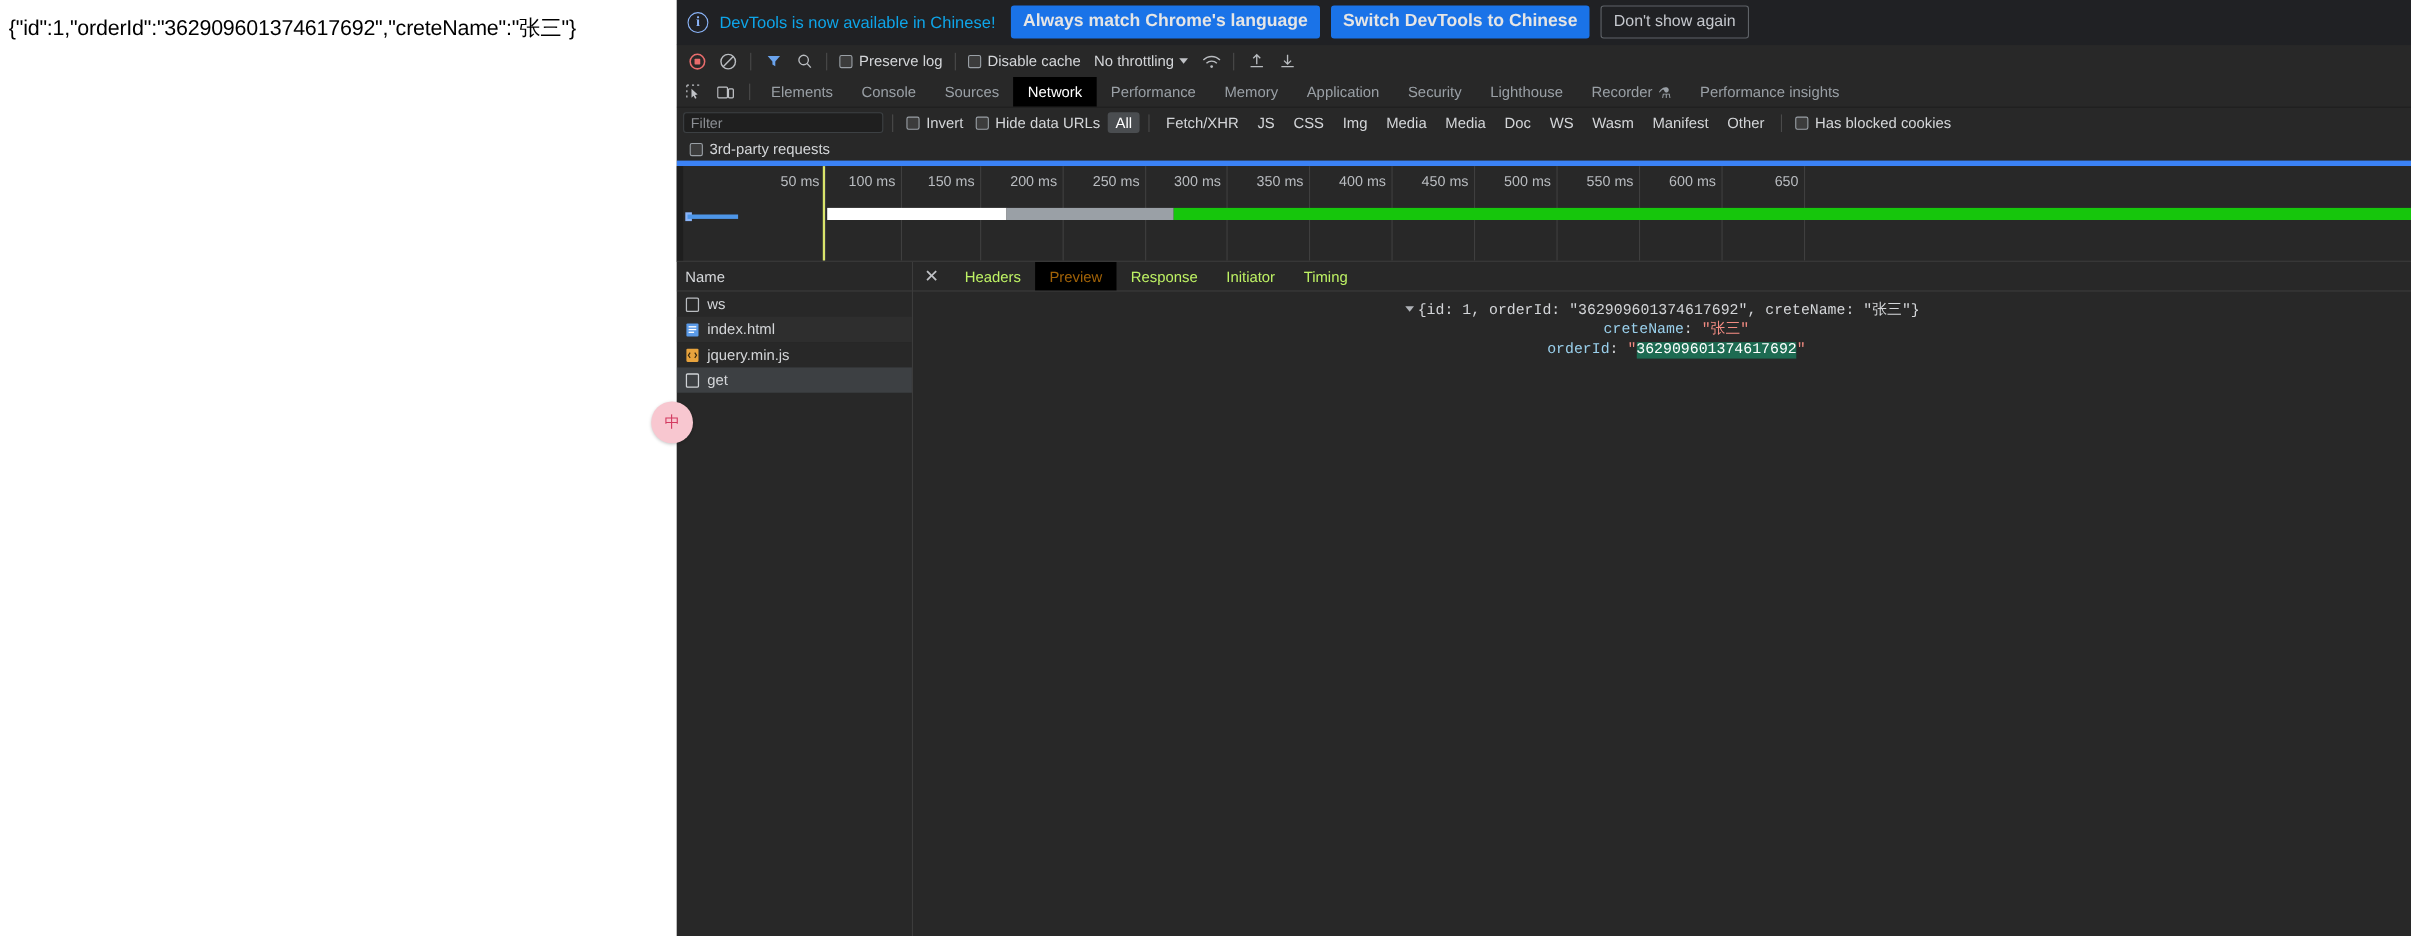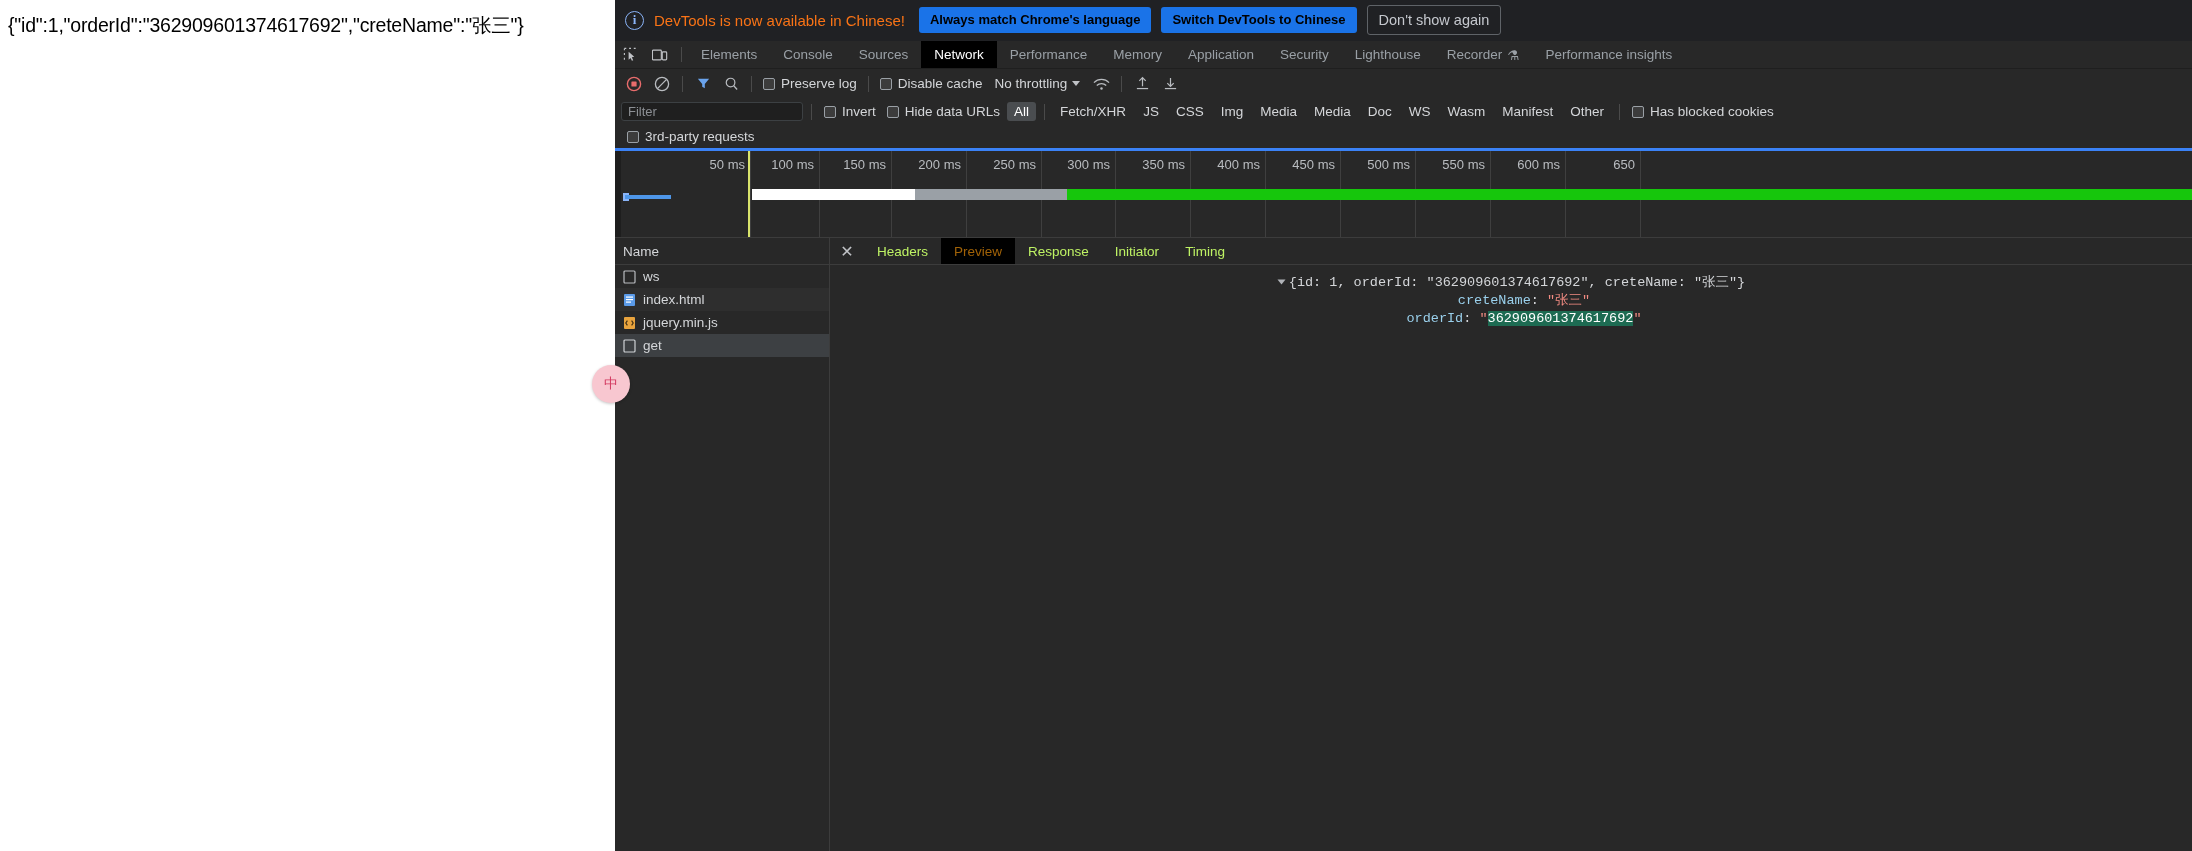--- a/index.html
+++ b/index.html
@@ -66,25 +66,25 @@
   }
   .info-icon {
     width: 19px; height: 19px; border-radius: 50%;
     border: 1.6px solid #8ab4f8;
     color: #8ab4f8;
     font-size: 13px; font-weight: bold;
     display: flex; align-items: center; justify-content: center;
     font-family: "Liberation Serif", serif;
     flex: 0 0 19px;
   }
-  #banner-text { color: #f97316; font-size: 15px; white-space: nowrap; margin-right: 4px; }
+  #banner-text { color: #0ea5e9; font-size: 15px; white-space: nowrap; margin-right: 4px; }
   .btn-primary {
     background: #1a73e8;
-    color: #000000;
-    font-size: 13px;
+    color: #e5e5e5;
+    font-size: 16px;
     font-weight: bold;
     padding: 6px 11px;
     border: none; border-radius: 3px;
     white-space: nowrap;
     cursor: pointer;
     line-height: 1.15;
   }
   .btn-ghost {
     background: transparent;
     color: #c5c8ce;
@@ -180,21 +180,21 @@
     color: #d4d6d9; font-size: 13.5px; padding: 2px 7px;
     border-radius: 3px; white-space: nowrap; cursor: pointer;
   }
   .chip.active { background: #4a4d50; color: #ffffff; }
   .divider-v { width:1px; height:16px; background:#4a4a4a; margin: 0 5px; flex:0 0 1px; }
 
   
   #third-row {
     height: 26px; display: flex; align-items: center;
     padding: 0 8px; flex: 0 0 26px; background: #282828;
-    border-bottom: 3px solid #3b82f6;
+    border-bottom: 5px solid #3b82f6;
   }
 
   
   #overview {
     height: 87px; flex: 0 0 87px;
     background: #282828;
     position: relative;
     border-bottom: 1px solid #3c3c3c;
     overflow: hidden;
   }
@@ -305,70 +305,20 @@
   <div id="devtools">
 
     <div id="banner">
       <div class="info-icon">i</div>
       <div id="banner-text">DevTools is now available in Chinese!</div>
       <button class="btn-primary">Always match Chrome's language</button>
       <button class="btn-primary">Switch DevTools to Chinese</button>
       <button class="btn-ghost">Don't show again</button>
     </div>
 
-    <div id="tabbar">
-      <div class="tool-ico">
-        <svg width="15" height="15" viewBox="0 0 16 16">
-          <path d="M1.5 1.5h3M6.5 1.5h3M11.5 1.5h3M1.5 1.5v3M1.5 6.5v3M1.5 11.5v3" stroke="#c0c2c6" stroke-width="1.2" stroke-dasharray="2 2" fill="none"></path>
-          <path d="M6 5l6 5.5-2.6.5 1.5 3-1.4.7-1.5-3L6 13.6z" fill="#c0c2c6"></path>
-        </svg>
-      </div>
-      <div class="tool-ico">
-        <svg width="16" height="14" viewBox="0 0 18 14">
-          <rect x="0.5" y="1.5" width="10" height="11" rx="1" stroke="#c0c2c6" stroke-width="1.3" fill="none"></rect>
-          <rect x="11.5" y="3.5" width="5" height="9" rx="1" stroke="#c0c2c6" stroke-width="1.3" fill="none"></rect>
-        </svg>
-      </div>
-      <div class="vsep"></div>
-      <div class="tab">
-          <span>Elements</span>
-        </div>
-      <div class="tab">
-          <span>Console</span>
-        </div>
-      <div class="tab">
-          <span>Sources</span>
-        </div>
-      <div class="tab active">
-          <span>Network</span>
-        </div>
-      <div class="tab">
-          <span>Performance</span>
-        </div>
-      <div class="tab">
-          <span>Memory</span>
-        </div>
-      <div class="tab">
-          <span>Application</span>
-        </div>
-      <div class="tab">
-          <span>Security</span>
-        </div>
-      <div class="tab">
-          <span>Lighthouse</span>
-        </div>
-      <div class="tab">
-        <span>Recorder</span>
-        <span>⚗</span>
-      </div>
-      <div class="tab">
-          <span>Performance insights</span>
-        </div>
-    </div>
-
     <div id="net-toolbar">
       <div class="tbtn">
         <svg width="16" height="16" viewBox="0 0 16 16">
           <circle cx="8" cy="8" r="6.6" stroke="#e86c6c" stroke-width="1.4" fill="none"></circle>
           <rect x="5.4" y="5.4" width="5.2" height="5.2" rx="0.6" fill="#e86c6c"></rect>
         </svg>
       </div>
       <div class="tbtn">
         <svg width="16" height="16" viewBox="0 0 16 16">
           <circle cx="8" cy="8" r="6.6" stroke="#b9bcc0" stroke-width="1.3" fill="none"></circle>
@@ -414,20 +364,70 @@
           <path d="M8 11V2M4.6 5.2L8 1.8l3.4 3.4" stroke="#b9bcc0" stroke-width="1.3" fill="none"></path>
           <path d="M2 13.4h12" stroke="#b9bcc0" stroke-width="1.3"></path>
         </svg>
       </div>
       <div class="tbtn">
         <svg width="15" height="15" viewBox="0 0 16 16">
           <path d="M8 2v9M4.6 7.6L8 11l3.4-3.4" stroke="#b9bcc0" stroke-width="1.3" fill="none"></path>
           <path d="M2 13.4h12" stroke="#b9bcc0" stroke-width="1.3"></path>
         </svg>
       </div>
+    </div>
+
+    <div id="tabbar">
+      <div class="tool-ico">
+        <svg width="15" height="15" viewBox="0 0 16 16">
+          <path d="M1.5 1.5h3M6.5 1.5h3M11.5 1.5h3M1.5 1.5v3M1.5 6.5v3M1.5 11.5v3" stroke="#c0c2c6" stroke-width="1.2" stroke-dasharray="2 2" fill="none"></path>
+          <path d="M6 5l6 5.5-2.6.5 1.5 3-1.4.7-1.5-3L6 13.6z" fill="#c0c2c6"></path>
+        </svg>
+      </div>
+      <div class="tool-ico">
+        <svg width="16" height="14" viewBox="0 0 18 14">
+          <rect x="0.5" y="1.5" width="10" height="11" rx="1" stroke="#c0c2c6" stroke-width="1.3" fill="none"></rect>
+          <rect x="11.5" y="3.5" width="5" height="9" rx="1" stroke="#c0c2c6" stroke-width="1.3" fill="none"></rect>
+        </svg>
+      </div>
+      <div class="vsep"></div>
+      <div class="tab">
+          <span>Elements</span>
+        </div>
+      <div class="tab">
+          <span>Console</span>
+        </div>
+      <div class="tab">
+          <span>Sources</span>
+        </div>
+      <div class="tab active">
+          <span>Network</span>
+        </div>
+      <div class="tab">
+          <span>Performance</span>
+        </div>
+      <div class="tab">
+          <span>Memory</span>
+        </div>
+      <div class="tab">
+          <span>Application</span>
+        </div>
+      <div class="tab">
+          <span>Security</span>
+        </div>
+      <div class="tab">
+          <span>Lighthouse</span>
+        </div>
+      <div class="tab">
+        <span>Recorder</span>
+        <span>⚗</span>
+      </div>
+      <div class="tab">
+          <span>Performance insights</span>
+        </div>
     </div>
 
     <div id="filter-row">
       <input id="filter-input" placeholder="Filter" style="">
       <div class="divider-v"></div>
       <label class="chk-label">
         <span class="chk"></span>
         <span>Invert</span>
       </label>
       <label class="chk-label">

